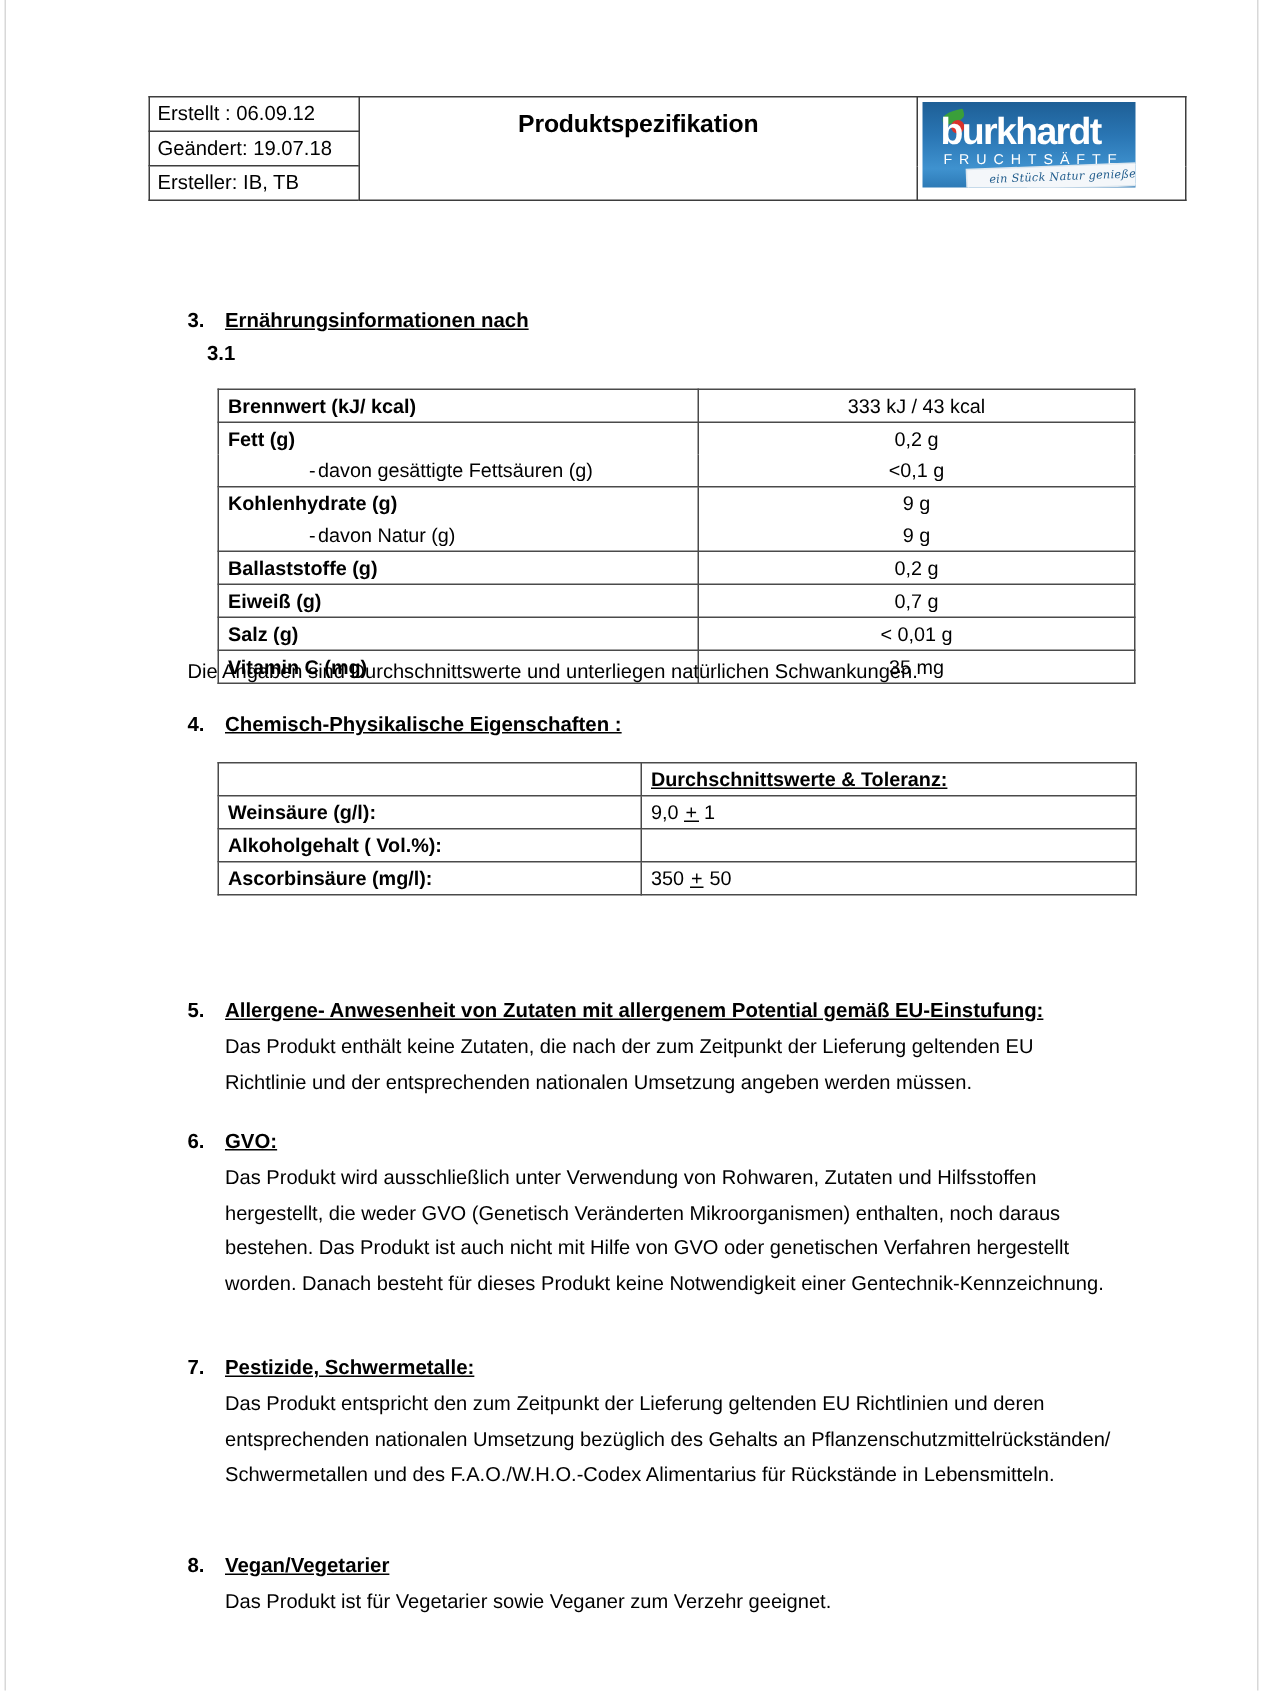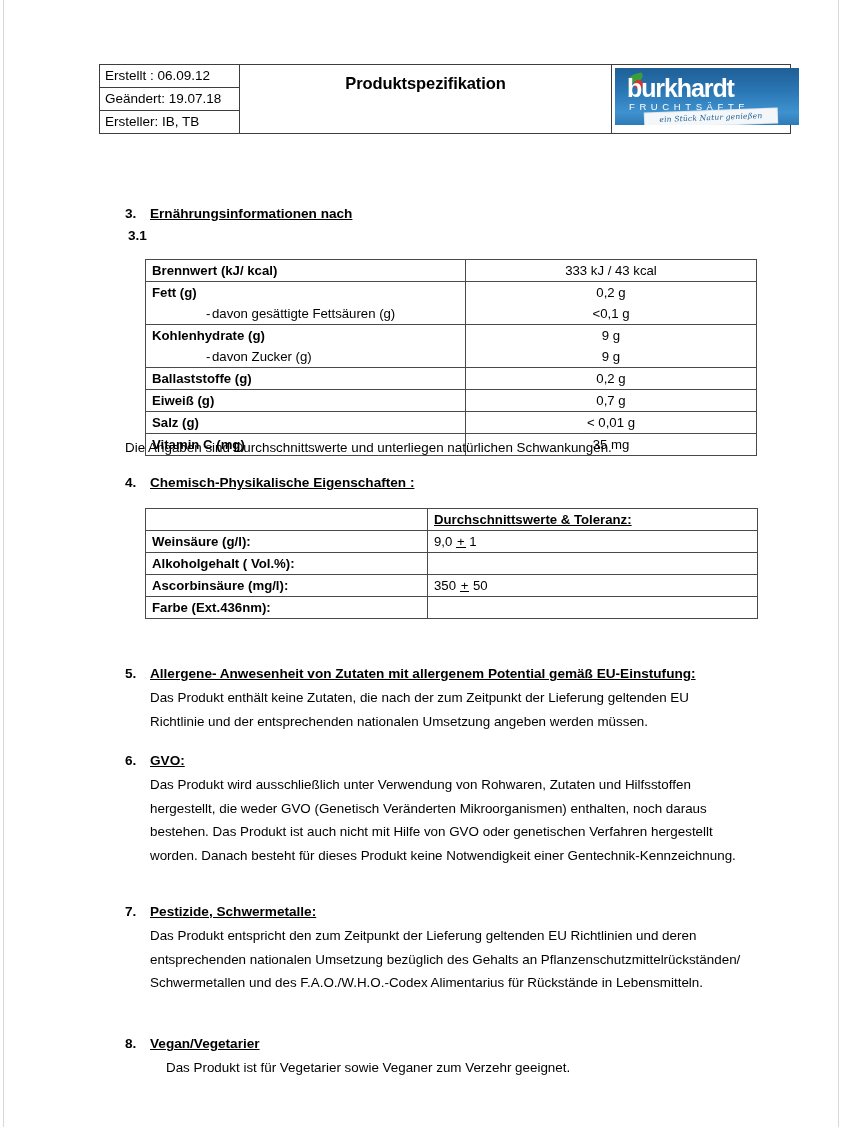--- a/index.html
+++ b/index.html
@@ -74,21 +74,21 @@
   .hdr-logo-cell {
     width: 172px;
     vertical-align: middle;
     text-align: center;
     padding: 3px !important;
   }
 
   
   .logo {
     position: relative;
-    width: 184px;
+    width: 142px;
     height: 57px;
     background: linear-gradient(180deg, #1e5f96 0%, #2a76b4 40%, #3f92cf 78%, #2d7ab6 100%);
     overflow: hidden;
   }
   .logo-leaf {
     position: absolute;
     left: 13px;
     top: 6px;
     width: 15px;
     height: 8px;
@@ -294,42 +294,42 @@
     </tr>
     <tr>
       <td class="hdr-meta-cell">Ersteller: IB, TB</td>
     </tr>
   </tbody>
     </table>
 
   <div class="sec-num" style="top:204px;">3.</div>
   <div class="sec-title" style="top:204px;">Ernährungsinformationen nach</div>
 
-  <div class="sec-num" style="top:226px; left:128px;">3.1</div>
+  <div class="sec-num" style="top:226px; left:138px;">3.1</div>
 
   <table class="data-table" id="nutrition-table">
     <tbody>
         <tr>
       <td class="lbl">Brennwert (kJ/ kcal)</td>
       <td class="val">333 kJ / 43 kcal</td>
     </tr>
     <tr class="grp-top">
       <td class="lbl">Fett (g)</td>
       <td class="val">0,2 g</td>
     </tr>
     <tr class="sub grp-bot">
       <td class="lbl"><span class="sub-dash">-</span><span>davon gesättigte Fettsäuren (g)</span></td>
       <td class="val">&lt;0,1 g</td>
     </tr>
     <tr class="grp-top">
       <td class="lbl">Kohlenhydrate (g)</td>
       <td class="val">9 g</td>
     </tr>
     <tr class="sub grp-bot">
-      <td class="lbl"><span class="sub-dash">-</span><span>davon Zucker (g)</span></td>
+      <td class="lbl"><span class="sub-dash">-</span><span>davon Natur (g)</span></td>
       <td class="val">9 g</td>
     </tr>
     <tr>
       <td class="lbl">Ballaststoffe (g)</td>
       <td class="val">0,2 g</td>
     </tr>
     <tr>
       <td class="lbl">Eiweiß (g)</td>
       <td class="val">0,7 g</td>
     </tr>
@@ -360,36 +360,32 @@
       <td class="val"><span>9,0 </span><span class="pm">+</span><span> 1</span></td>
     </tr>
     <tr>
       <td class="lbl">Alkoholgehalt ( Vol.%):</td>
       <td class="val blankcell"></td>
     </tr>
     <tr>
       <td class="lbl">Ascorbinsäure (mg/l):</td>
       <td class="val"><span>350 </span><span class="pm">+</span><span> 50</span></td>
     </tr>
-    <tr>
-      <td class="lbl">Farbe (Ext.436nm):</td>
-      <td class="val blankcell"></td>
-    </tr>
   </tbody>
     </table>
 
   <div class="sec-num" style="top:664px;">5.</div>
   <div class="sec-title" style="top:664px;">Allergene- Anwesenheit von Zutaten mit allergenem Potential gemäß EU-Einstufung:</div>
   <div class="para" style="top:686px; width:592px;">Das Produkt enthält keine Zutaten, die nach der zum Zeitpunkt der Lieferung geltenden EU Richtlinie und der entsprechenden nationalen Umsetzung angeben werden müssen.</div>
 
   <div class="sec-num" style="top:751px;">6.</div>
   <div class="sec-title" style="top:751px;">GVO:</div>
   <div class="para" style="top:773px; width:595px;">Das Produkt wird ausschließlich unter Verwendung von Rohwaren, Zutaten und Hilfsstoffen hergestellt, die weder GVO (Genetisch Veränderten Mikroorganismen) enthalten, noch daraus bestehen.  Das Produkt ist auch nicht mit Hilfe von GVO oder genetischen Verfahren hergestellt worden. Danach besteht für dieses Produkt keine Notwendigkeit einer Gentechnik-Kennzeichnung.</div>
 
   <div class="sec-num" style="top:902px;">7.</div>
   <div class="sec-title" style="top:902px;text-align:right;">Pestizide, Schwermetalle:</div>
   <div class="para" style="top:924px; width:598px;">Das Produkt entspricht den zum Zeitpunkt der Lieferung geltenden EU Richtlinien und deren entsprechenden nationalen Umsetzung bezüglich des Gehalts an Pflanzenschutzmittelrückständen/ Schwermetallen und des F.A.O./W.H.O.-Codex Alimentarius für Rückstände in Lebensmitteln.</div>
 
   <div class="sec-num" style="top:1034px;">8.</div>
   <div class="sec-title" style="top:1034px;">Vegan/Vegetarier</div>
-  <div class="para" style="top:1056px;margin-left:16px;">Das Produkt ist für Vegetarier sowie Veganer zum Verzehr geeignet.</div>
+  <div class="para" style="top:1056px;">Das Produkt ist für Vegetarier sowie Veganer zum Verzehr geeignet.</div>
 
 </div>
 
 </body></html>

